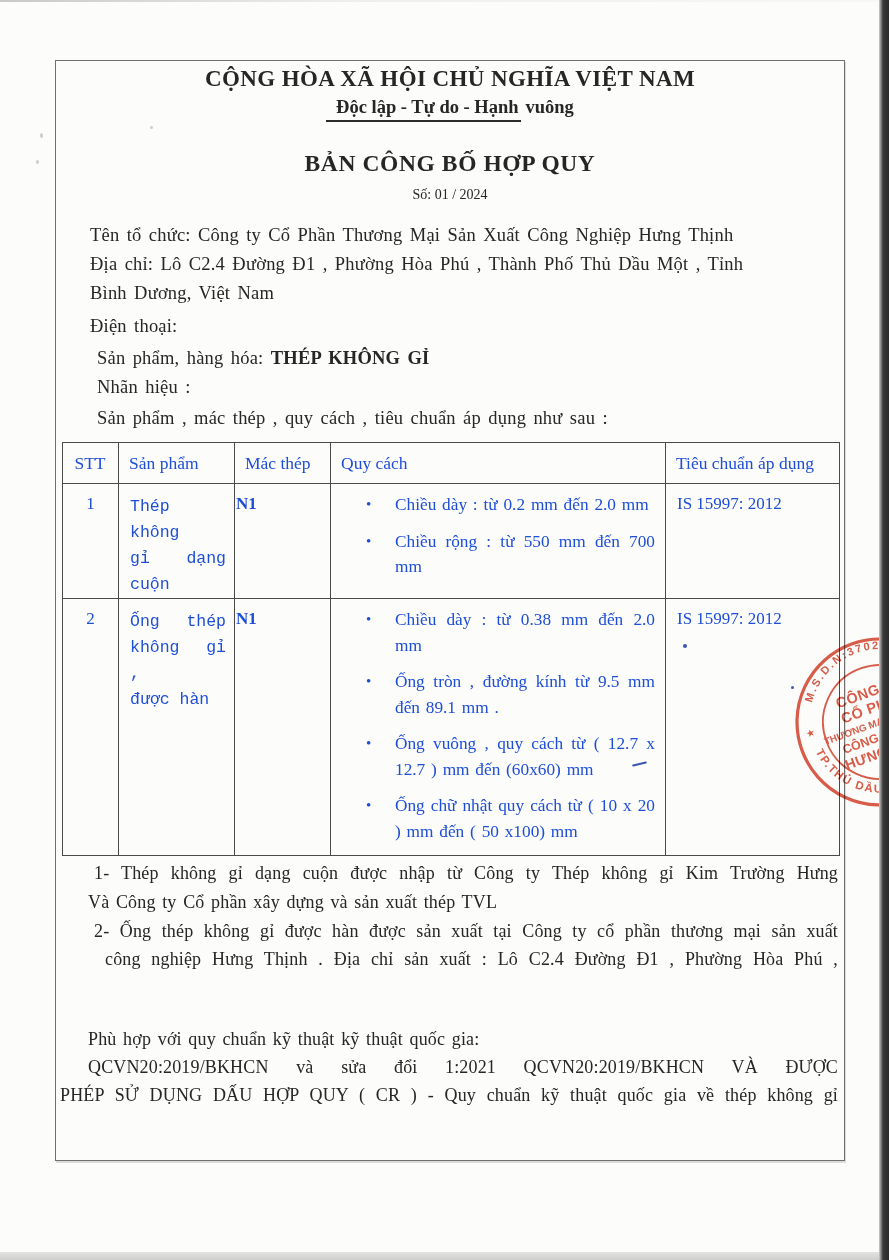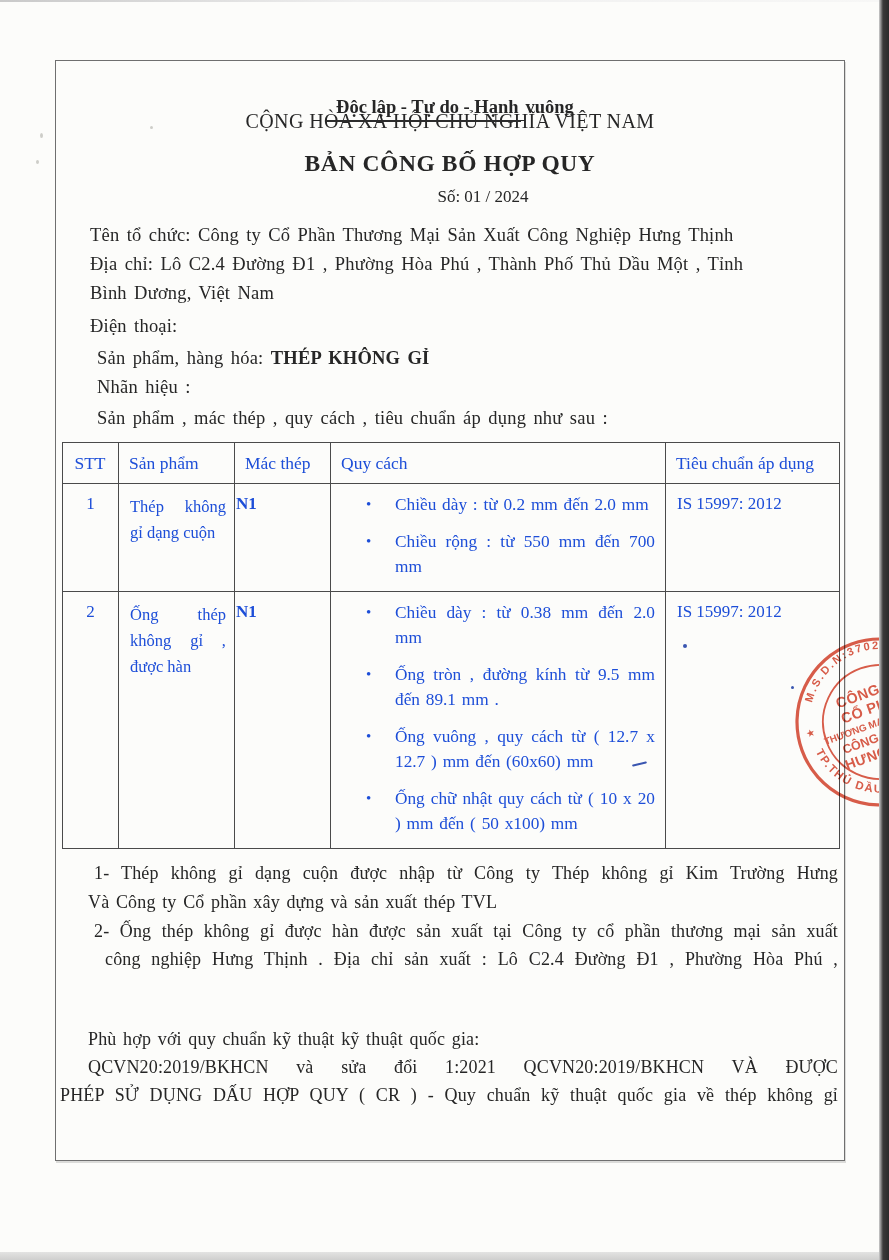--- a/index.html
+++ b/index.html
@@ -10,41 +10,41 @@
     font-family:"Liberation Serif","DejaVu Serif",serif;
     color:#262626;
   }
   .frame{
     position:absolute; left:55px; top:60px; width:790px; height:1101px;
     border:1.6px solid #6f6f6f; box-sizing:border-box;
     box-shadow:1px 2px 0 rgba(120,120,120,.25);
   }
   .topline{position:absolute;left:0;top:0;width:100%;height:2px;background:linear-gradient(to right,#c9c9c9,#efefef 40%,#f7f7f6);}
   .centered{position:absolute; left:55px; width:790px; text-align:center;}
-  .republic{top:66px; font-weight:normal; font-size:20px; letter-spacing:.4px;margin-top:44px;}
+  .republic{top:66px; font-weight:bold; font-size:23px; letter-spacing:.4px;}
   .motto{top:97px; font-weight:bold; font-size:18.5px;}
   .motto .u{display:inline-block; border-bottom:2px solid #2c2c2c; padding:0 2px 2px 10px;}
   .motto .tail{margin-left:5px;}
   .doc-title{top:150px; font-weight:bold; font-size:23.5px; letter-spacing:.6px;}
-  .doc-number{top:187px; font-size:17px;padding-left:33px;}
+  .doc-number{top:187px; font-size:14px;}
   .bodyline{position:absolute; font-size:18.5px; line-height:26px; word-spacing:2.5px; letter-spacing:.2px;}
   .l-90{left:90px;} .l-97{left:97px;}
   .bold{font-weight:bold;}
   
   table.products{
     position:absolute; left:62px; top:442px; width:777px;
     border-collapse:collapse; table-layout:fixed;
     font-size:17px; color:#1d4ed8;
   }
   table.products td{border:1.6px solid #4a4a4a; vertical-align:top; box-sizing:border-box;}
   tr.thead td{vertical-align:middle; height:41px; font-size:17.5px; padding-left:10px;}
   tr.thead td.c{text-align:center; padding-left:0;}
   td.stt{text-align:center; padding-top:10px;}
   td.prod{padding:10px 8px 0 11px; font-size:16.5px;}
-  td.prod .pl{text-align:justify; text-align-last:justify; line-height:26px;}
+  td.prod .pl{text-align:justify; text-align-last:justify; line-height:26px;font-family:Liberation Mono, monospace;}
   td.prod .pl.last{text-align-last:left;}
   td.grade{text-align:left; padding-top:10px;font-weight:bold;}
   td.specs{padding:8px 10px 0 35px;}
   .spec{display:flex; margin-bottom:11px;}
   .spec .bul{width:29px; flex:none; font-size:15px; line-height:25.5px;}
   .spec .txt{flex:1; text-align:justify; font-size:17.3px; line-height:25.5px; word-spacing:1.5px;}
   td.std{padding:10px 4px 0 11px;}
   
   .note{position:absolute; font-size:18px; line-height:26px; right:51px; word-spacing:2px; letter-spacing:.15px;}
   .jlast{text-align:justify; text-align-last:justify;}

